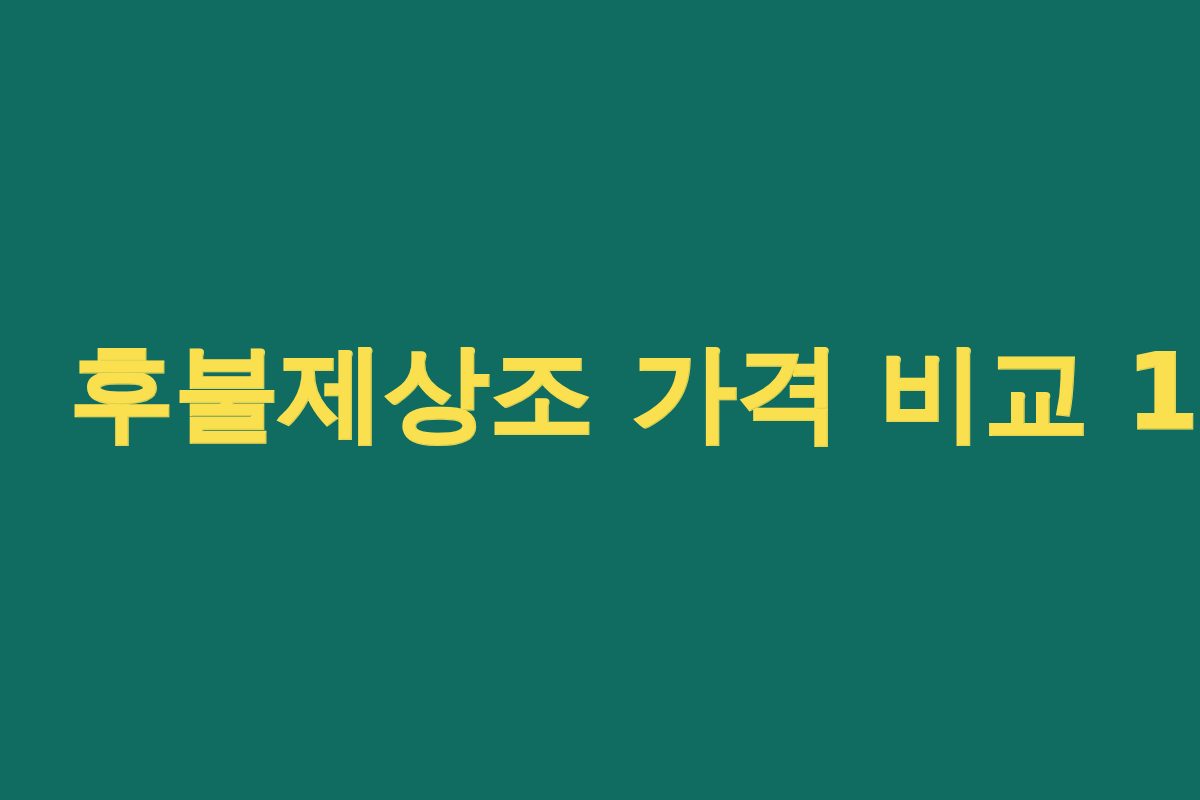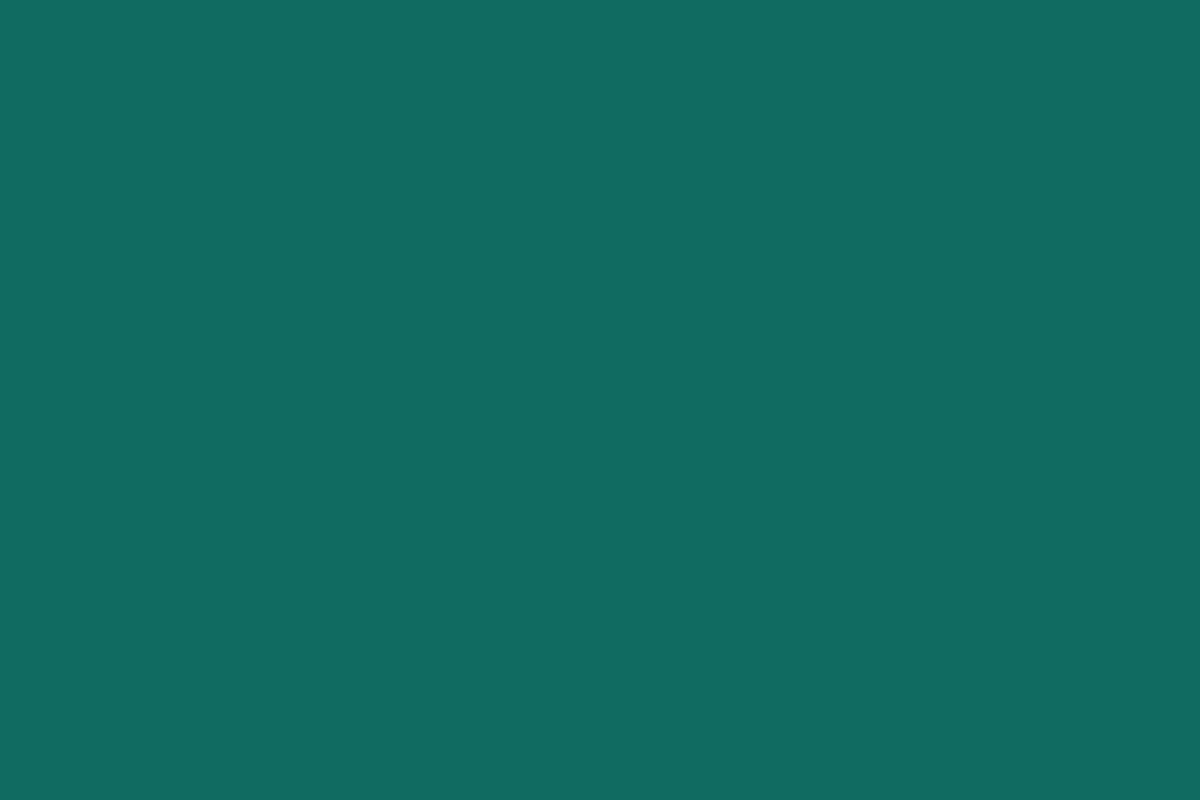--- a/index.html
+++ b/index.html
@@ -55,17 +55,18 @@
     letter-spacing: 2px;
   }
 </style>
 </head>
 <body>
 
 <div id="banner">
 
   <div id="title-block">
 
+    <span class="title-line line-1">후불제상조 가격 비교 1</span>
 
 
   </div>
 
 </div>
 
 </body></html>

